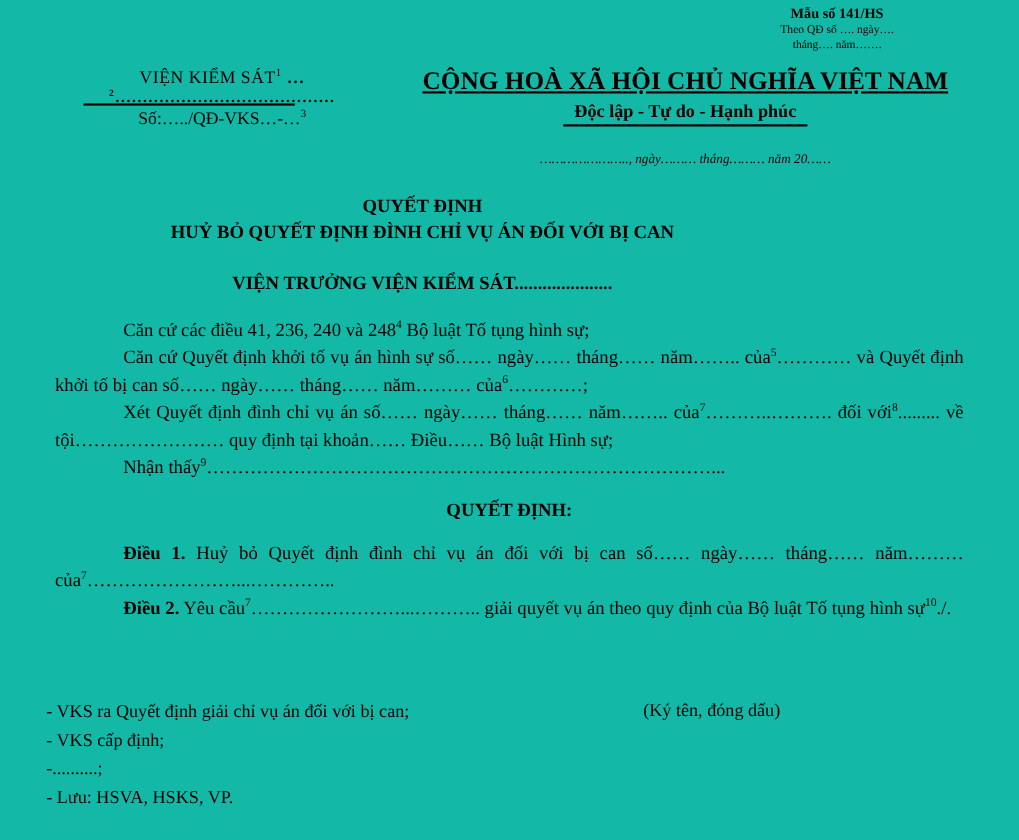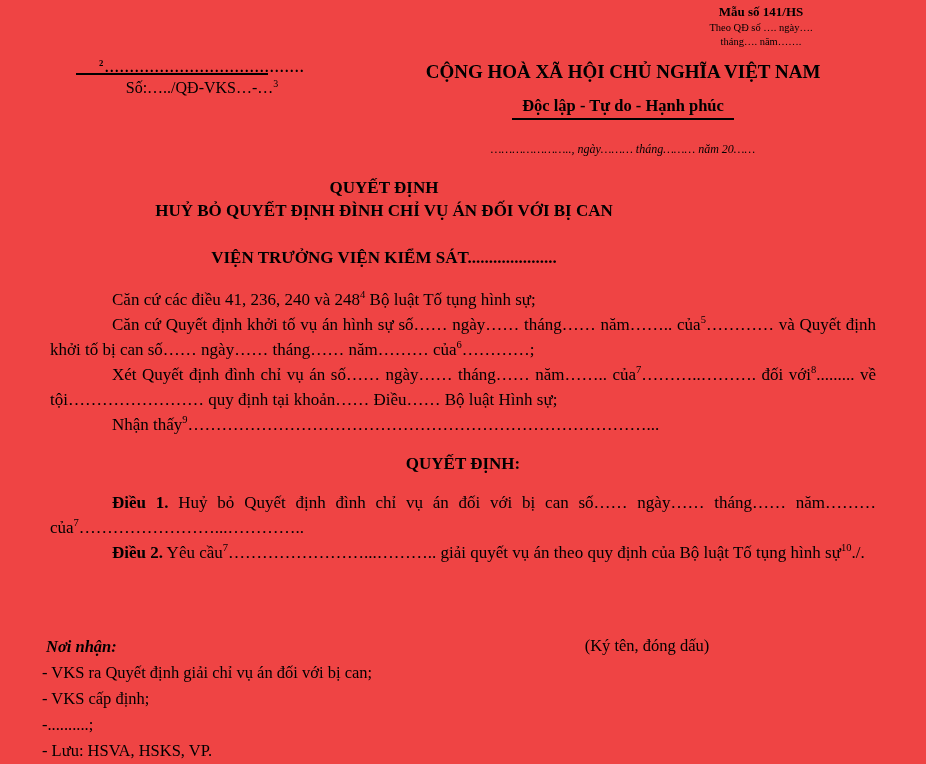--- a/index.html
+++ b/index.html
@@ -1,20 +1,20 @@
 <!DOCTYPE html>
 <html><head>
 <meta charset="utf-8">
 <style>
   html, body { margin: 0; padding: 0; }
   .page {
     position: relative;
     width: 926px;
     height: 764px;
-    background: #ef4444;
+    background: #14b8a6;
     color: #000000;
     font-family: "Liberation Serif", "DejaVu Serif", serif;
     overflow: hidden;
   }
   sup { font-size: 0.62em; line-height: 0; vertical-align: super; }
 
   
   .form-badge {
     position: absolute;
     top: 4px; left: 676px; width: 170px;
@@ -40,22 +40,22 @@
     border-bottom: 2px solid #000;
   }
   .issuer-number { font-size: 16px; }
 
   
   .national-block {
     position: absolute;
     top: 60px; left: 380px; width: 486px;
     text-align: center;
   }
-  .nat-line1 { font-weight: bold; font-size: 19px; line-height: 1.25; }
-  .nat-line2 { font-weight: bold; font-size: 16.5px; margin-top: 12px; }
+  .nat-line1 { font-weight: bold; font-size: 23px; line-height: 1.25; text-decoration: underline; }
+  .nat-line2 { font-weight: bold; font-size: 16.5px; margin-top: 2px; }
   .nat-line2 .underlined { display: inline-block; padding: 0 10px 2px; border-bottom: 2px solid #000; }
   .date-line { font-style: italic; font-size: 12px; margin-top: 22px; }
 
   
   .title-block {
     position: absolute;
     top: 176px; left: 0; width: 768px;
     text-align: center;
     font-weight: bold;
     font-size: 17px;
@@ -101,20 +101,21 @@
 
 <div class="page">
 
   <div class="form-badge">
     <div class="badge-title">Mẫu số 141/HS</div>
     <div class="badge-sub">Theo QĐ số …. ngày….</div>
     <div class="badge-sub">tháng…. năm…….</div>
   </div>
 
   <div class="issuer-block">
+    <div class="issuer-name"><span>VIỆN KIỂM SÁT</span><sup>1</sup><span class="tail"> …</span></div>
     <div class="issuer-dots"><sup>2</sup><span>........................................</span><span class="partial-line"></span></div>
     <div class="issuer-number"><span>Số:…../QĐ-VKS…-…</span><sup>3</sup></div>
   </div>
 
   <div class="national-block">
     <div class="nat-line1">CỘNG HOÀ XÃ HỘI CHỦ NGHĨA VIỆT NAM</div>
     <div class="nat-line2"><span class="underlined">Độc lập - Tự do - Hạnh phúc</span></div>
     <div class="date-line">………………….., ngày……… tháng……… năm 20……</div>
   </div>
 
@@ -130,21 +131,20 @@
     <p><span>Xét Quyết định đình chỉ vụ án số…… ngày…… tháng…… năm…….. của</span><sup>7</sup><span>………..………. đối với</span><sup>8</sup><span>......... về tội…………………… quy định tại khoản…… Điều…… Bộ luật Hình sự;</span></p>
     <p><span>Nhận thấy</span><sup>9</sup><span>………………………………………………………………………...</span></p>
 
     <div class="decision-heading">QUYẾT ĐỊNH:</div>
 
     <p><span class="art-label">Điều 1.</span><span> Huỷ bỏ Quyết định đình chỉ vụ án đối với bị can số…… ngày…… tháng…… năm……… của</span><sup>7</sup><span>……………………...…………..</span></p>
     <p><span class="art-label">Điều 2.</span><span> Yêu cầu</span><sup>7</sup><span>……………………...……….. giải quyết vụ án theo quy định của Bộ luật Tố tụng hình sự</span><sup>10</sup><span>./.</span></p>
   </div>
 
   <div class="footer-left">
-    <div class="recipients-label">Nơi nhận:</div>
     <div>- VKS ra Quyết định giải chỉ vụ án đối với bị can;</div>
     <div>- VKS cấp định;</div>
     <div>-..........;</div>
     <div>- Lưu: HSVA, HSKS, VP.</div>
   </div>
 
   <div class="footer-right">
     <div>(Ký tên, đóng dấu)</div>
   </div>
 

